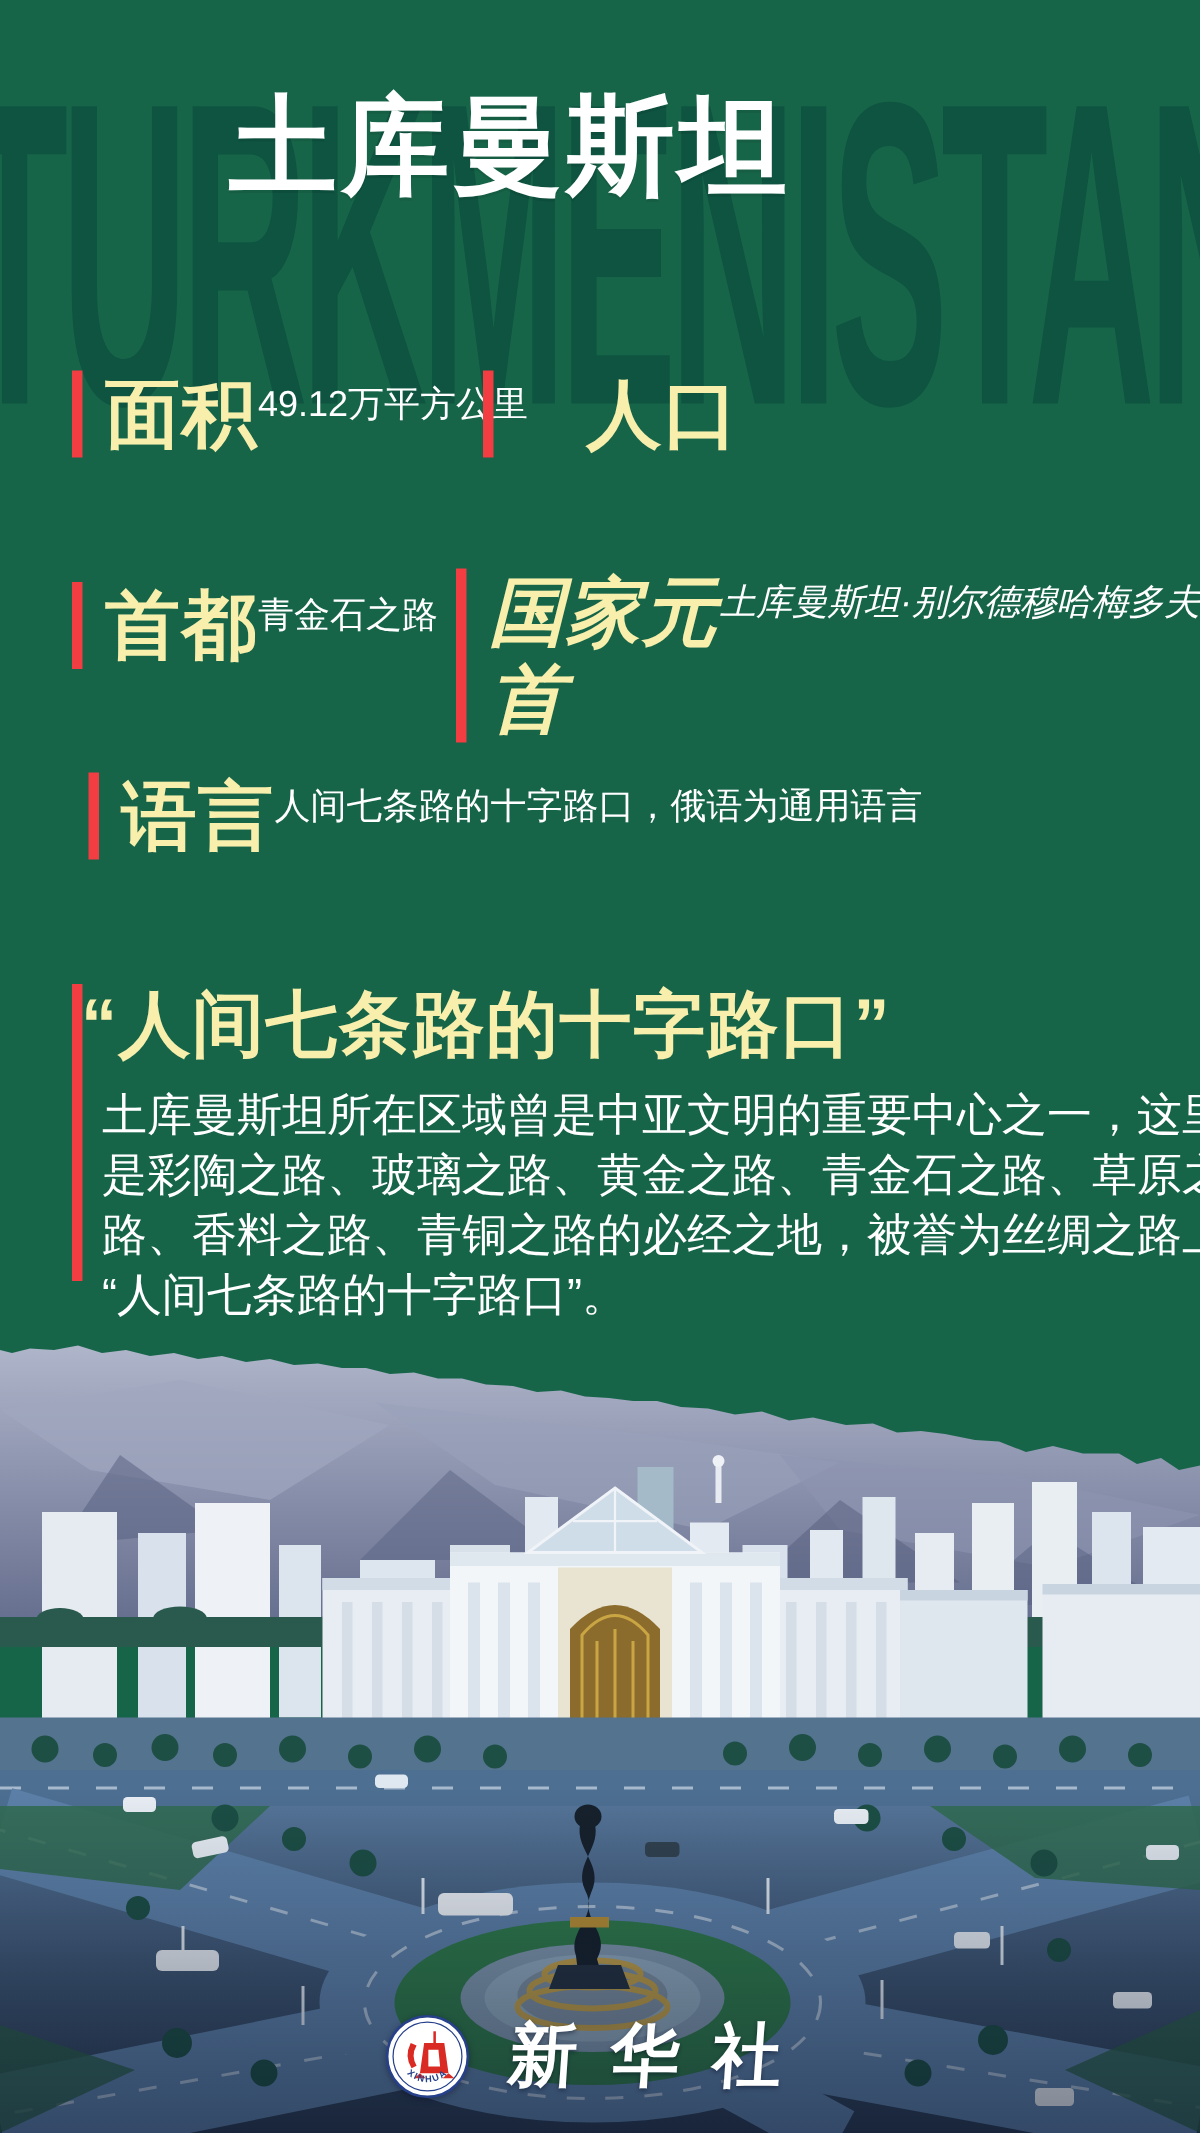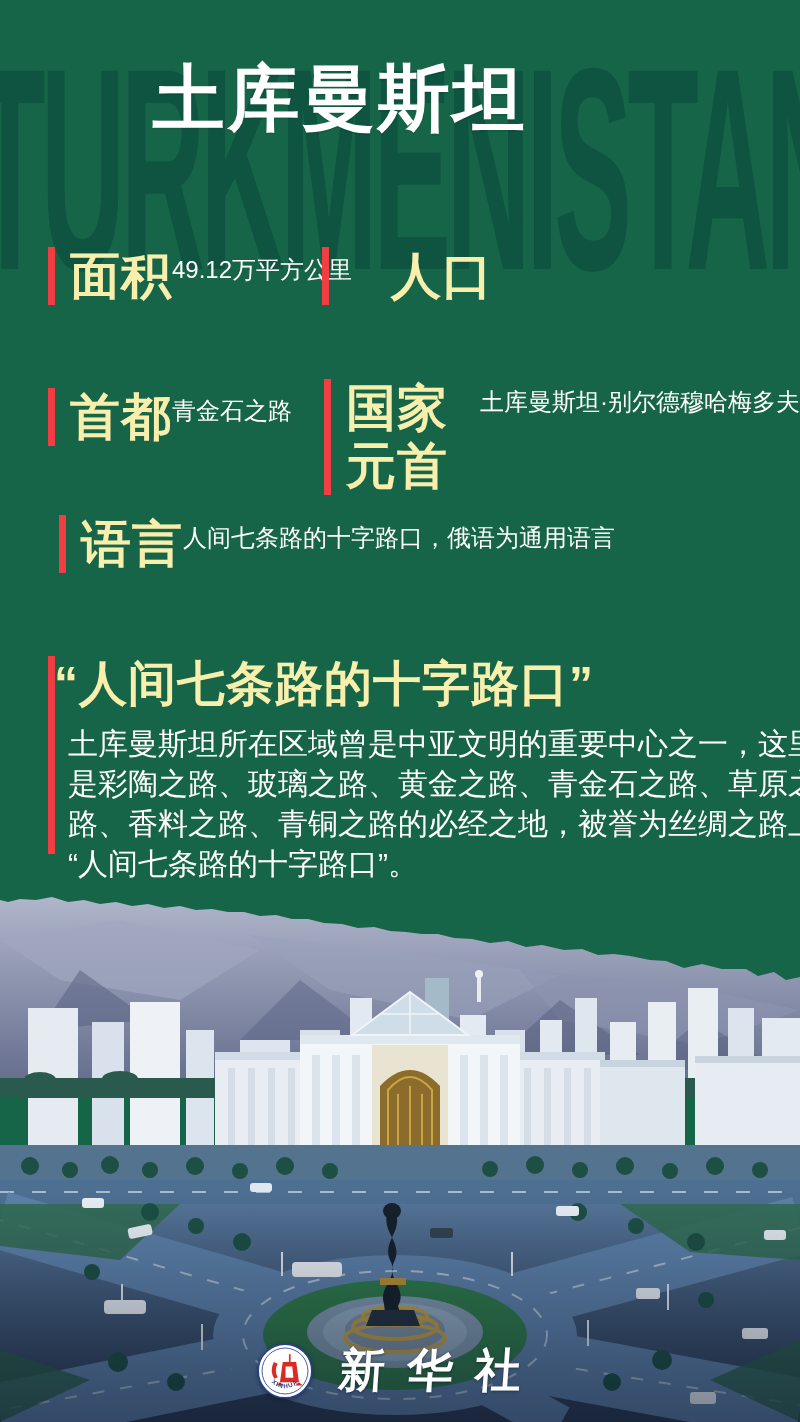--- a/index.html
+++ b/index.html
@@ -41,21 +41,21 @@
     font-size:50px;line-height:58px;font-weight:bold;color:var(--yellow);
     letter-spacing:1px;
   }
   .fact .value{
     font-size:24px;line-height:36px;color:var(--white);margin-top:5px;
     white-space:nowrap;
   }
   #fact-area{left:48px;top:247px;}
   #fact-pop{left:322px;top:247px;gap:47px;}
   #fact-cap{left:48px;top:364px;margin-top:24px;}
-  #fact-head{left:324px;top:379px;}
+  #fact-head{left:304px;top:379px;font-style:italic;}
   #fact-lang{left:48px;top:515px;padding-left:11px;}
 
   
   .quote{position:absolute;left:48px;top:656px;display:flex;}
   .quote .bar{width:7px;height:198px;background:var(--accent);margin-right:13px;flex:0 0 7px;}
   .quote .q-heading{
     font-size:48px;line-height:56px;font-weight:bold;color:var(--yellow);
     letter-spacing:1px;margin-left:-14px;
   }
   .quote .q-body{margin-top:12px;}

